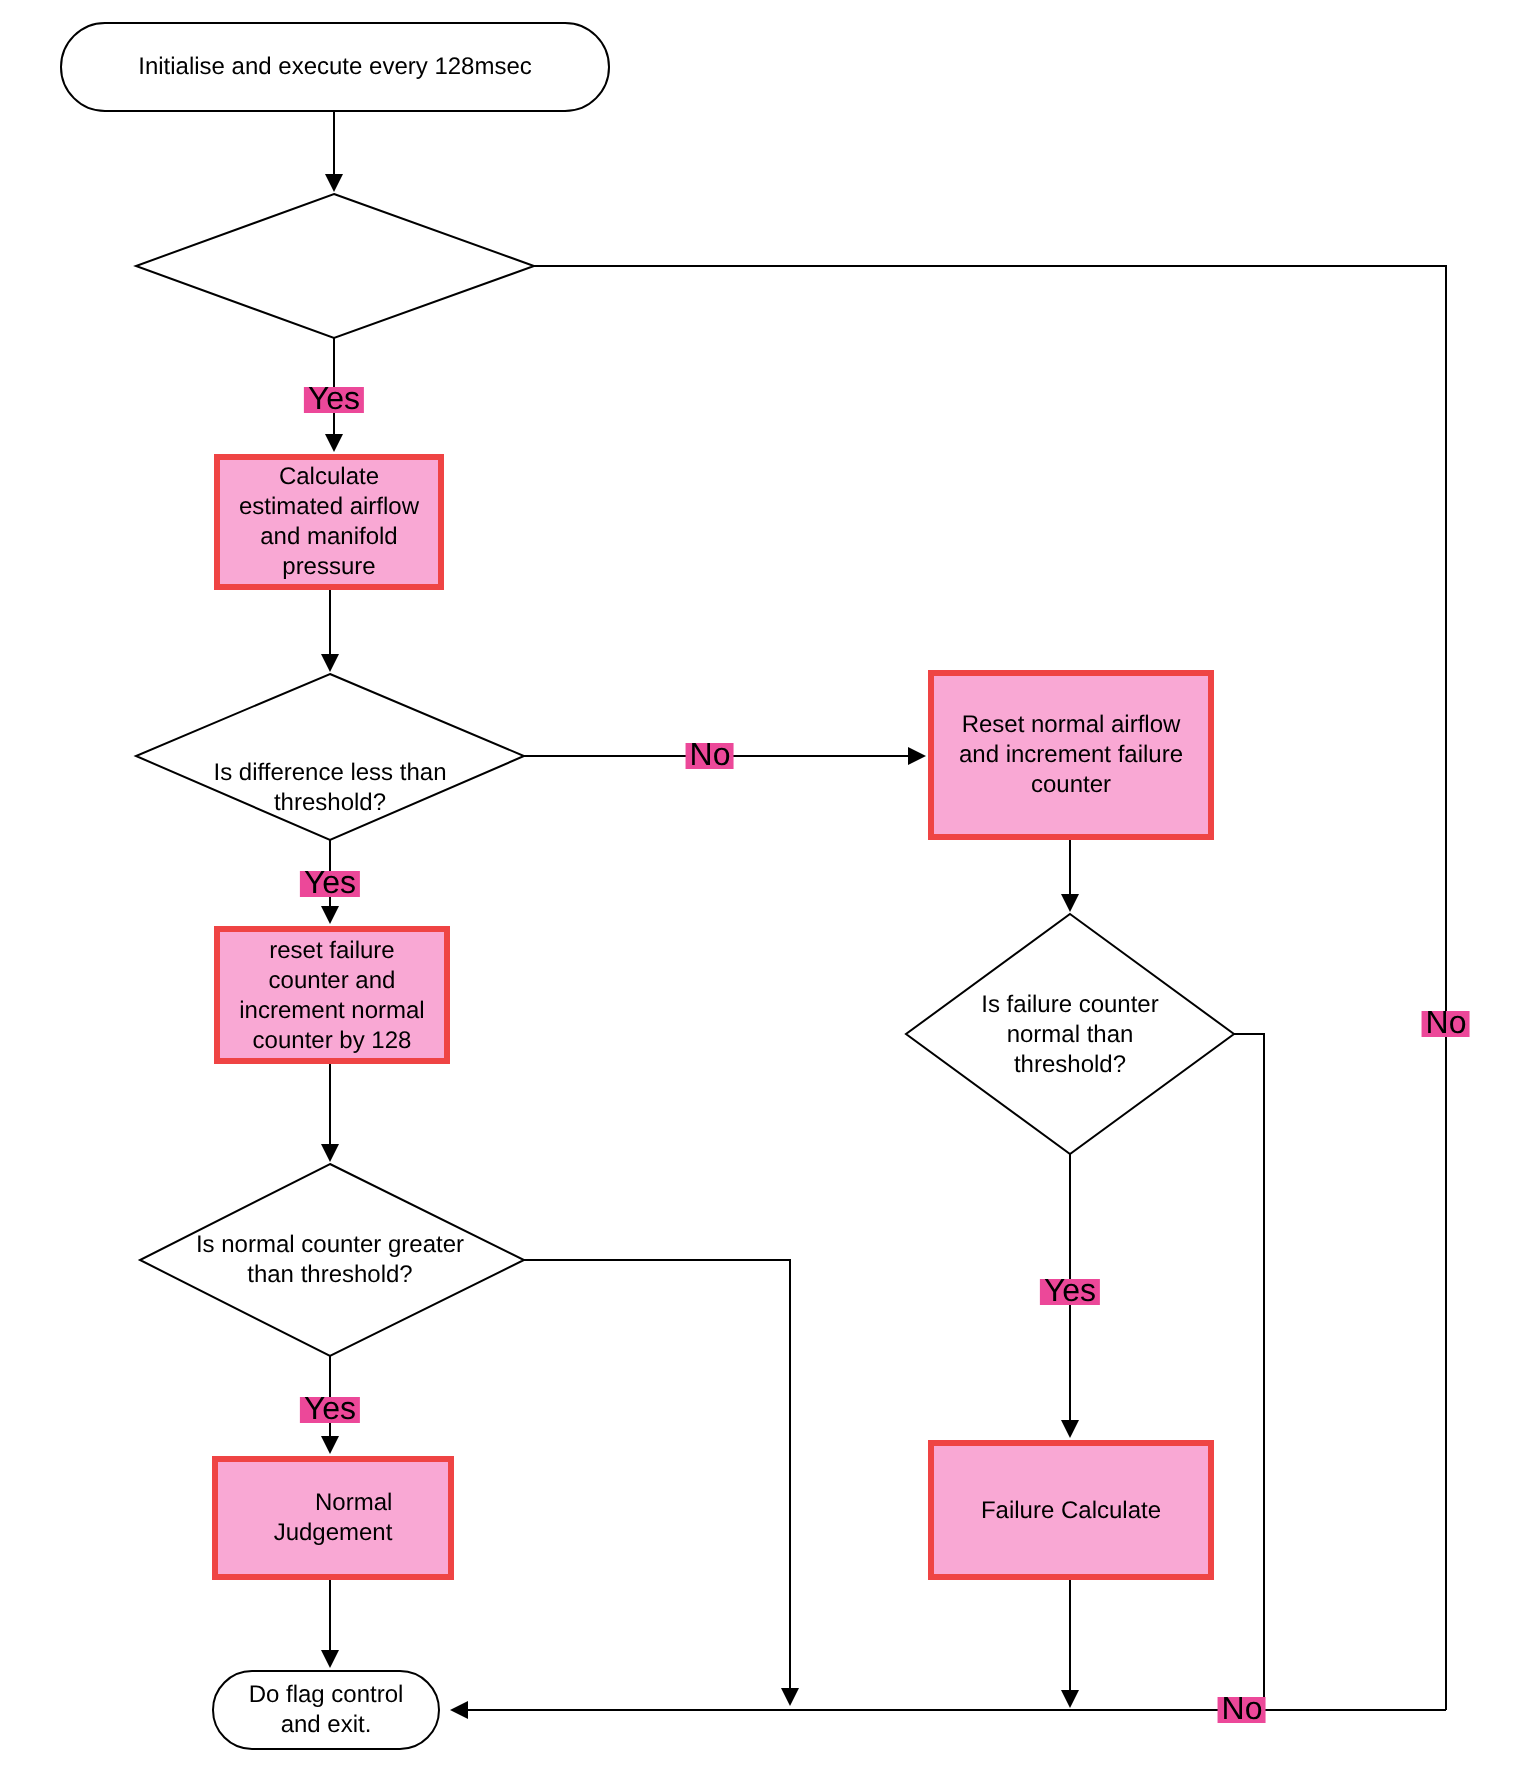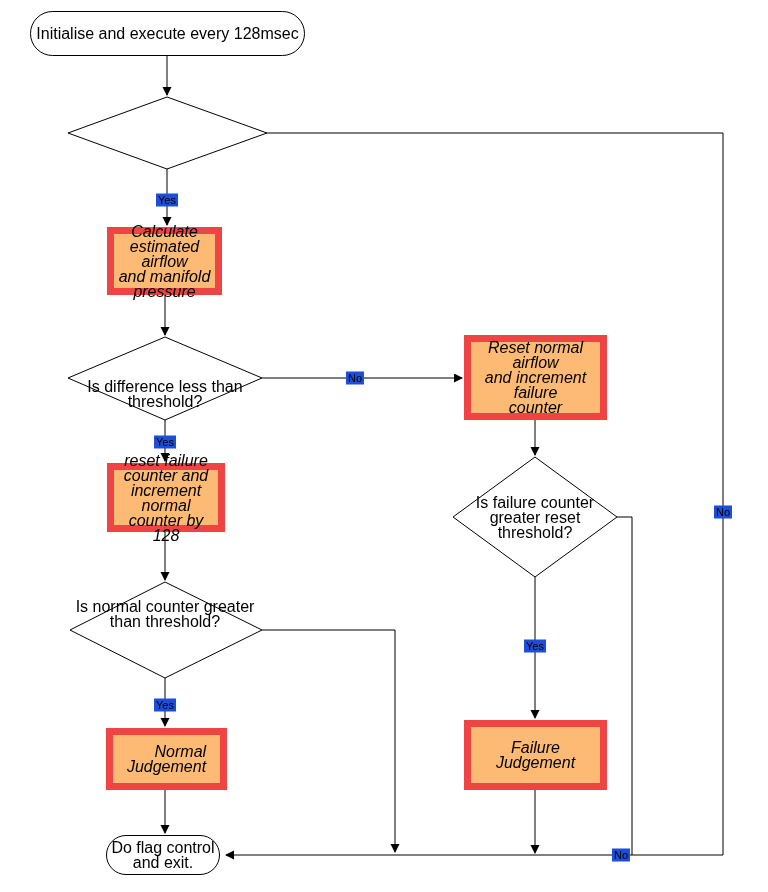--- a/index.html
+++ b/index.html
@@ -20,43 +20,42 @@
     left: 0;
     top: 0;
   }
   .node {
     position: absolute;
     display: flex;
     align-items: center;
     justify-content: center;
     text-align: center;
     color: #000000;
-    font-size: 16px;
+    font-size: 12px;
     line-height: 15px;
     white-space: pre-line;
     box-sizing: border-box;
   }
   .process {
-    border: 7px solid #ef4444;
-    background: #fdba74;
-    font-style: italic;
+    border: 3px solid #ef4444;
+    background: #f9a8d4;
   }
   .terminator {
     border: 1px solid #000000;
     background: #ffffff;
   }
   .decision-label {
     background: transparent;
   }
   .edge-label {
     position: absolute;
     transform: translate(-50%, -50%);
-    background: #1d4ed8;
+    background: #ec4899;
     color: #000000;
-    font-size: 11px;
+    font-size: 16px;
     line-height: 13px;
     padding: 0 2px;
     white-space: nowrap;
   }
 </style>
 </head>
 <body>
 
 <div class="canvas">
 
@@ -99,28 +98,28 @@
 pressure</div>
   <div class="node process" style="left:464px; top:335px; width:143px; height:85px;">Reset normal airflow
 and increment failure
 counter</div>
   <div class="node process" style="left:107px; top:463px; width:118px; height:69px;text-align:center;">reset failure
 counter and
 increment normal
 counter by 128</div>
   <div class="node process" style="left:106px; top:728px; width:121px; height:62px;text-align:right;">Normal
 Judgement</div>
-  <div class="node process" style="left:464px; top:720px; width:143px; height:70px;">Failure Judgement</div>
+  <div class="node process" style="left:464px; top:720px; width:143px; height:70px;">Failure Calculate</div>
 
   <div class="node decision-label" style="left:75px; top:358px; width:180px; height:40px;margin-top:16px;">Is difference less than
 threshold?</div>
   <div class="node decision-label" style="left:455px; top:487px; width:160px; height:60px;">Is failure counter
-greater reset
+normal than
 threshold?</div>
-  <div class="node decision-label" style="left:65px; top:594px; width:200px; height:40px;">Is normal counter greater
+  <div class="node decision-label" style="left:65px; top:610px; width:200px; height:40px;">Is normal counter greater
 than threshold?</div>
 
   <div class="edge-label" style="left:167px; top:200px;">Yes</div>
   <div class="edge-label" style="left:355px; top:378px;">No</div>
   <div class="edge-label" style="left:165px; top:442px;">Yes</div>
   <div class="edge-label" style="left:723px; top:512px;">No</div>
   <div class="edge-label" style="left:535px; top:646px;">Yes</div>
   <div class="edge-label" style="left:165px; top:705px;">Yes</div>
   <div class="edge-label" style="left:621px; top:855px;">No</div>
 

